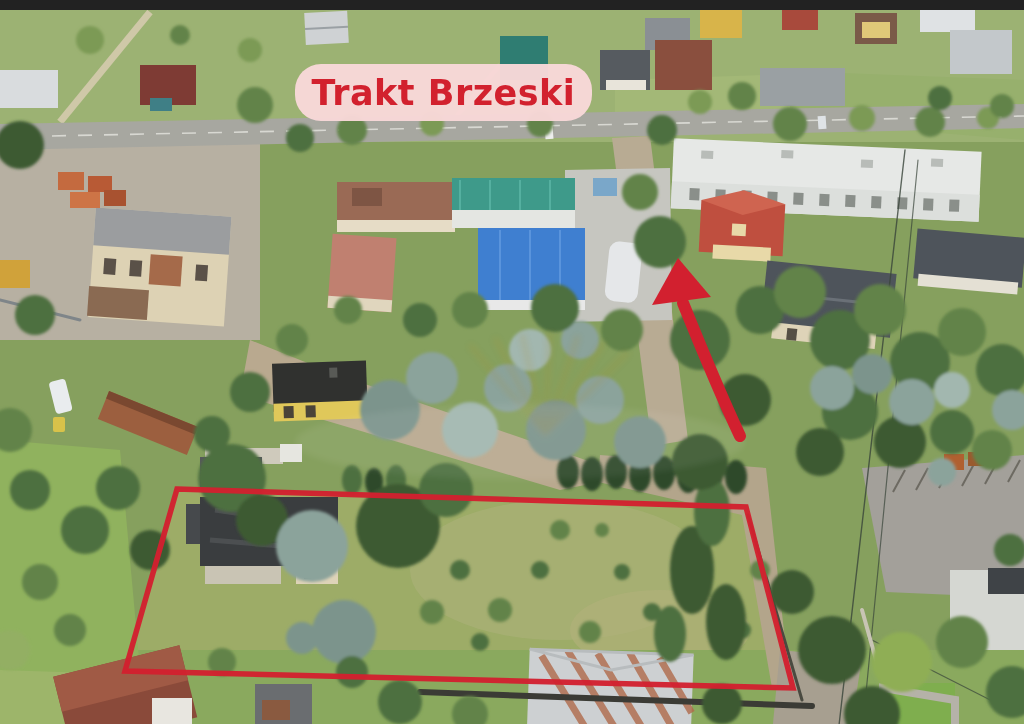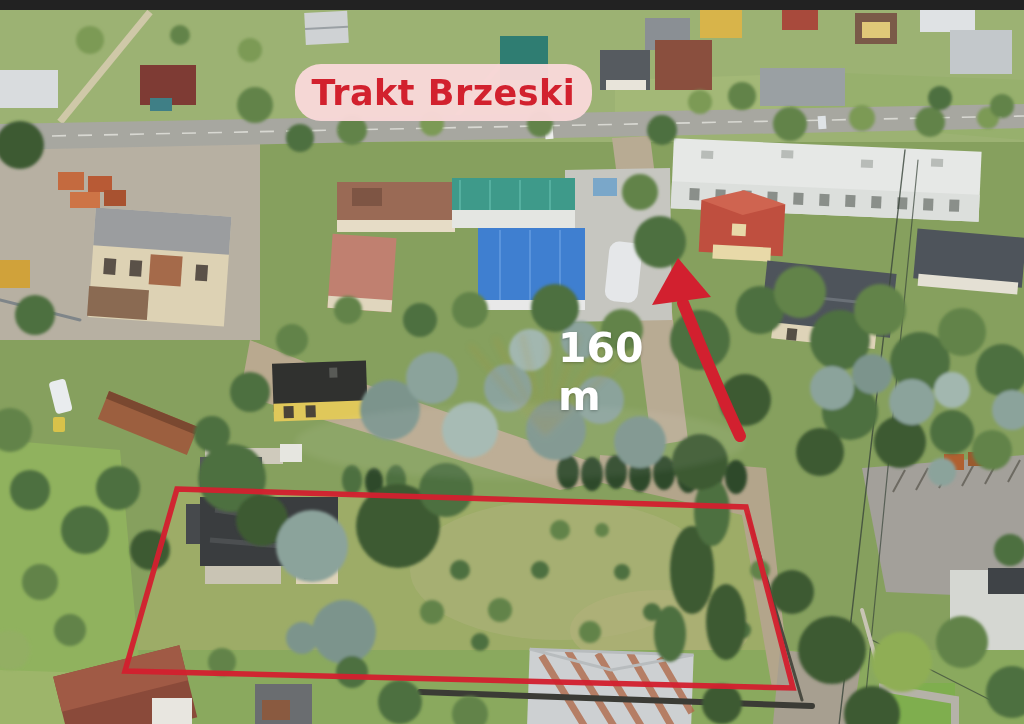--- a/index.html
+++ b/index.html
@@ -401,15 +401,14 @@
   <svg width="1024" height="724" viewBox="0 0 1024 724">
     <polygon fill="none" stroke="#d2202f" stroke-width="5.5" stroke-linejoin="miter" opacity=".96" points="177,479 746,497 793,678 125,661"></polygon>
     <g>
       <path fill="none" stroke="#d2202f" stroke-width="12" stroke-linecap="round" d="M 740 426 C 724 392 700 335 683 293"></path>
       <polygon fill="#d2202f" points="678,248 652,295 711,287"></polygon>
     </g>
   </svg>
 
   <div class="road-badge">Trakt Brzeski</div>
 
-  <div class="distance-label">160 m</div>
 
 </div>
 
 </body></html>

